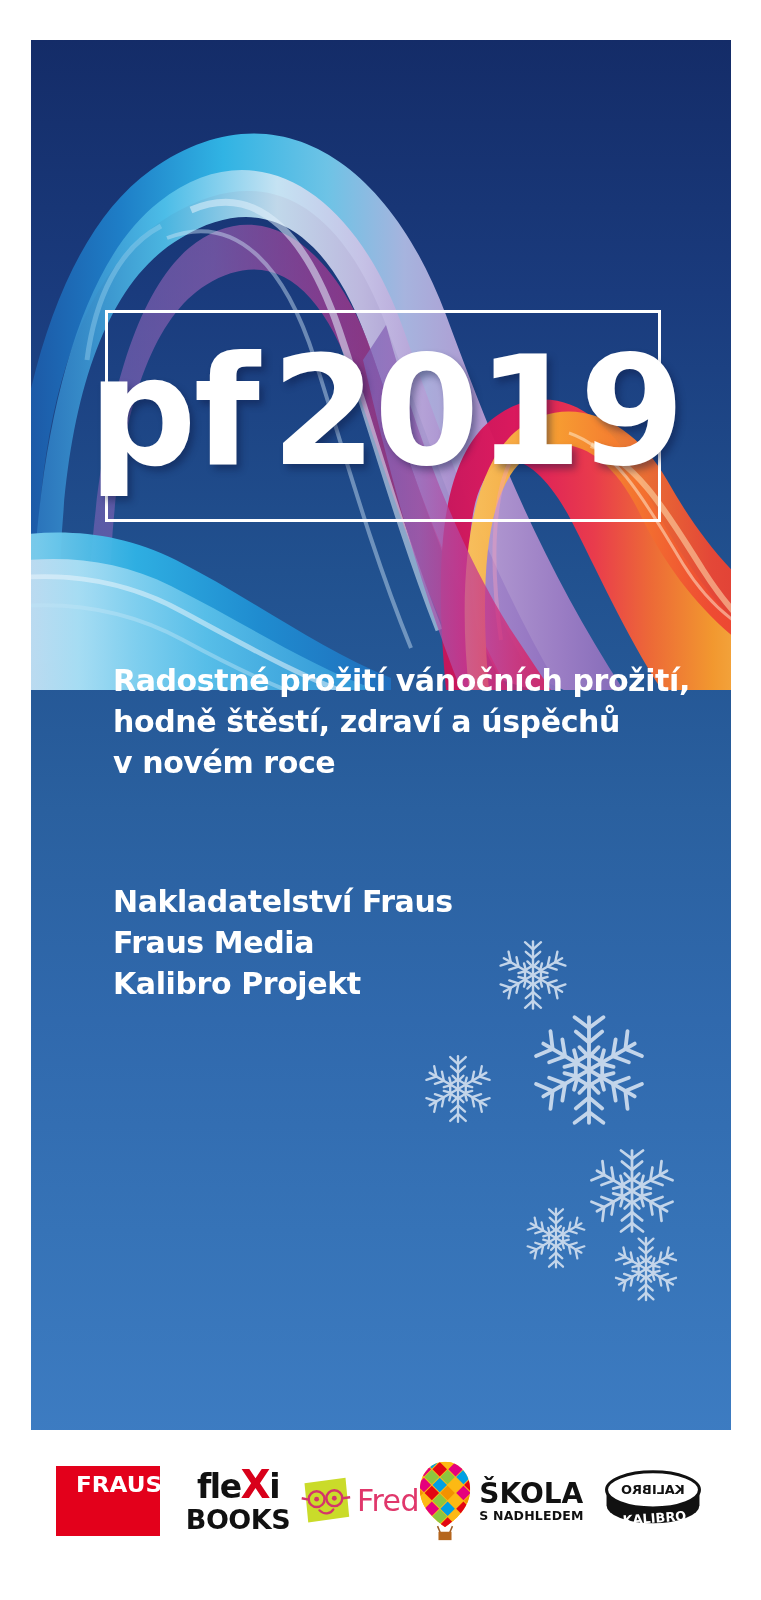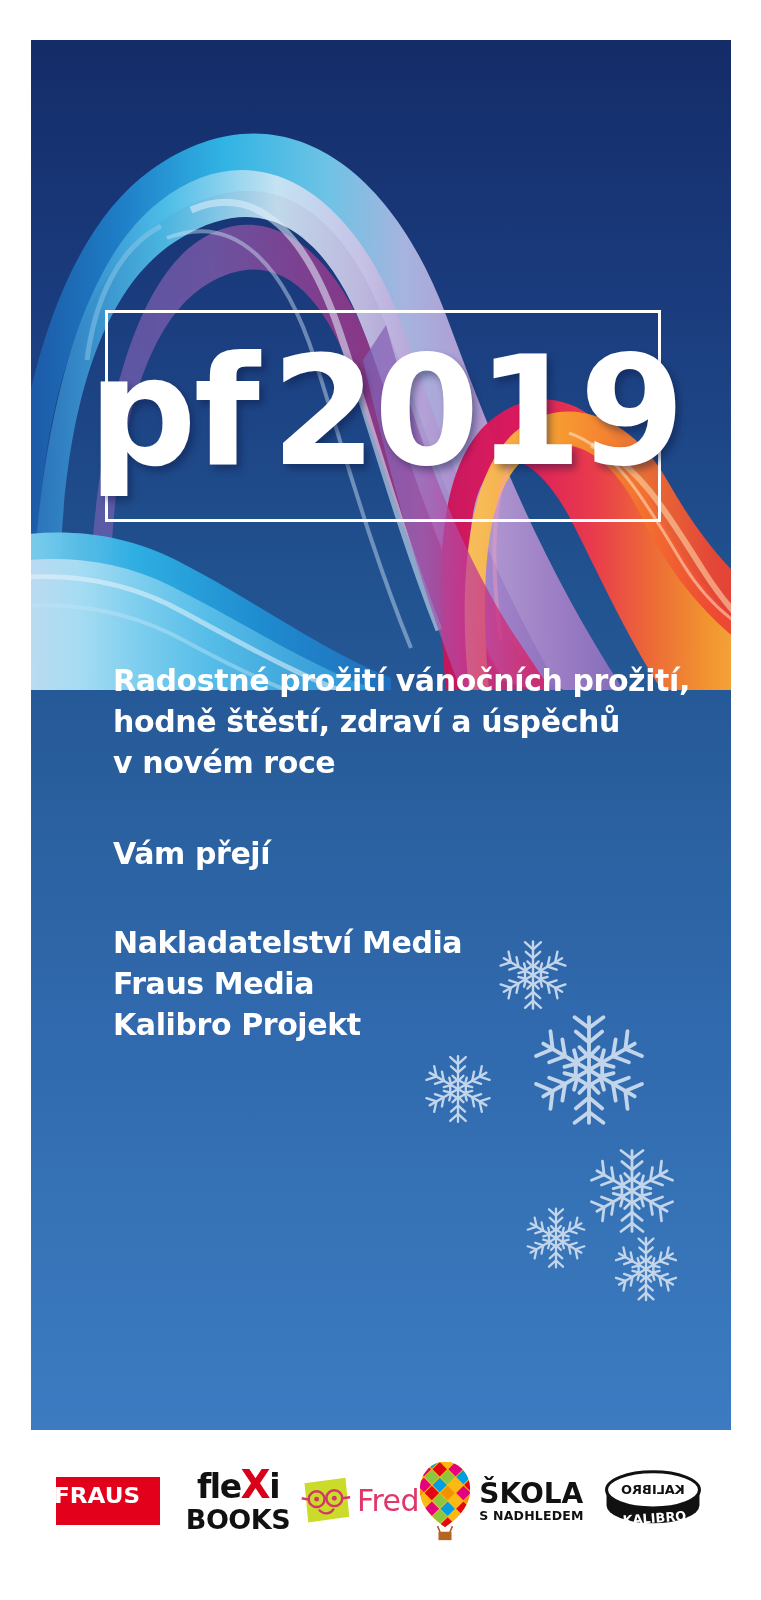--- a/index.html
+++ b/index.html
@@ -73,22 +73,22 @@
   }
   .logos{
     position:absolute;left:0;top:16px;width:761px;height:110px;
     display:flex;align-items:center;justify-content:center;gap:0;
   }
   .logo{position:relative;height:96px;display:flex;align-items:center;justify-content:center;}
 
   
   .l-fraus{width:130px;}
   .fraus-box{
-    width:104px;height:48px;background:#e3001b;position:relative;
-    display:flex;align-items:flex-start;justify-content:flex-start;
+    width:104px;height:70px;background:#e3001b;position:relative;
+    display:flex;align-items:flex-start;justify-content:flex-end;
   }
   .fraus-word{
     color:#ffffff;font-family:"DejaVu Sans",sans-serif;font-weight:bold;
     font-size:22px;letter-spacing:0px;margin-top:6px;
     transform:scaleX(1.05);
   }
 
   
   .l-flexi{width:130px;flex-direction:column;text-align:center;}
   .flexi-top{font-family:"DejaVu Sans",sans-serif;font-weight:bold;font-size:33px;color:#111111;
@@ -304,26 +304,23 @@
       <div class="pf-text"><span>pf</span><span class="sp"></span><span>2019</span></div>
     </div>
 
     <div class="msg">
       <div class="blk">
         <span class="line">Radostné prožití vánočních prožití,</span>
         <span class="line">hodně štěstí, zdraví a úspěchů</span>
         <span class="line">v novém roce</span>
       </div>
       <div class="gap1"></div>
-      <div class="blk">
-        <span class="line">Vám přejí</span>
-      </div>
       <div class="gap2"></div>
       <div class="blk">
-        <span class="line">Nakladatelství Media</span>
+        <span class="line">Nakladatelství Fraus</span>
         <span class="line">Fraus Media</span>
         <span class="line">Kalibro Projekt</span>
       </div>
     </div>
 
   </div>
 
   <div class="footer">
     <div class="logos">
 

